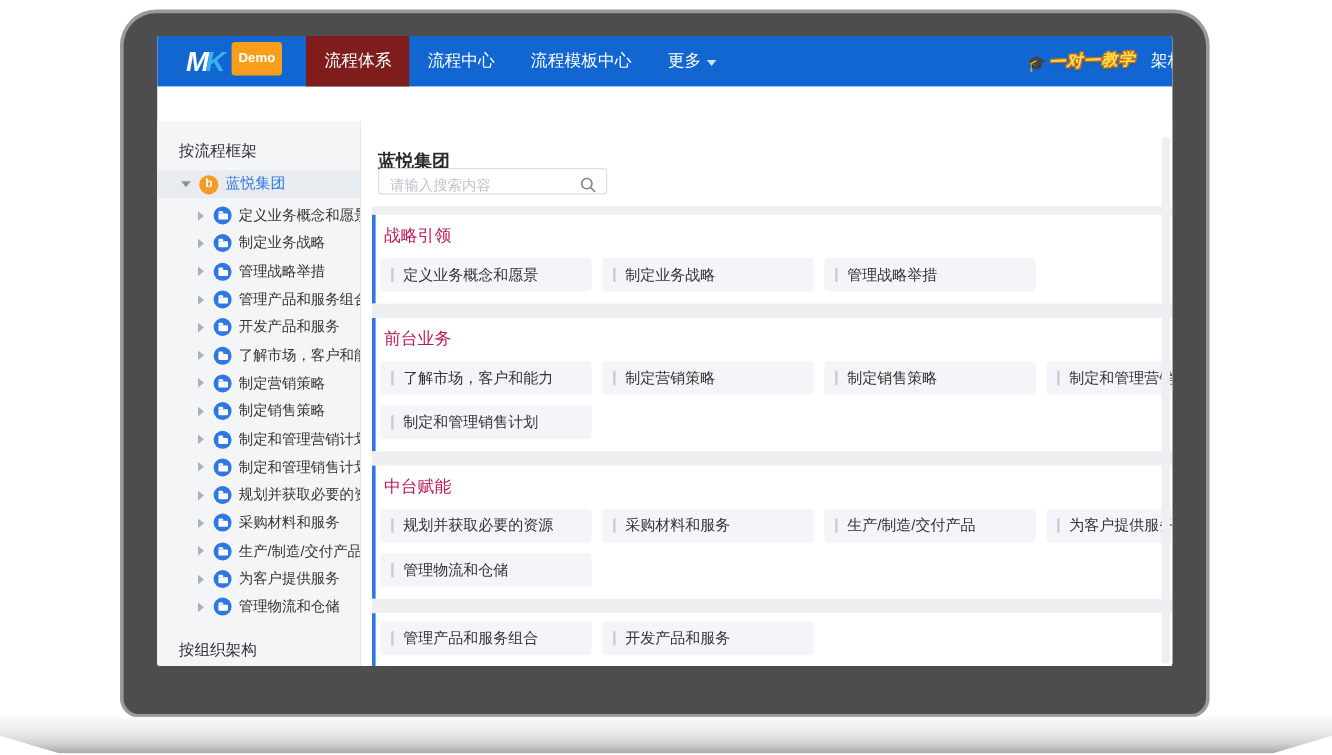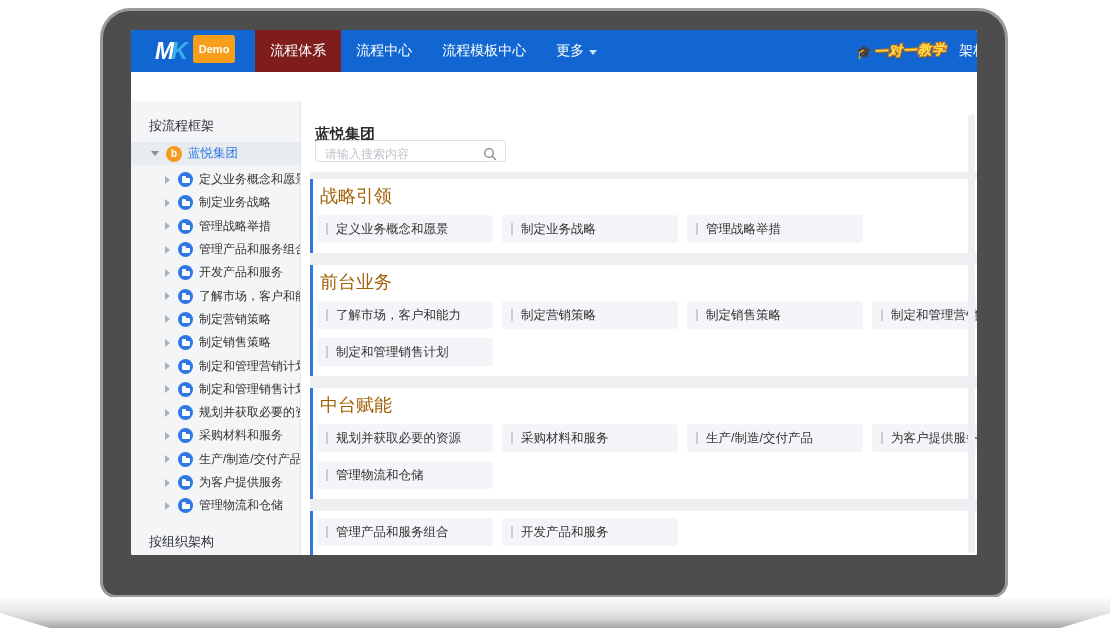--- a/index.html
+++ b/index.html
@@ -73,21 +73,21 @@
     border-radius:3px;background:#fff;display:flex;align-items:flex-end;box-sizing:border-box;}
   .search input{border:none;outline:none;flex:1;min-width:0;font-size:12px;padding:0 6px 0 9px;color:#333;
     font-family:"Liberation Sans","DejaVu Sans",sans-serif;background:transparent;}
   .search input::placeholder{color:#bfc4cc;}
   .search .mag{flex-shrink:0;margin-right:8px;}
 
   .sections{position:absolute;left:9px;top:71px;right:0;}
   .gap{height:12px;background:#edeff1;}
   .gap.first{height:7px;}
   .sec{background:#fff;border-left:3px solid #2e77e5;padding:7px 0 10px 4px;overflow:hidden;}
-  .sec-title{font-size:18px;color:#a16207;height:20px;line-height:20px;margin:0 0 9px 3px;}
+  .sec-title{font-size:14px;color:#be185d;height:20px;line-height:20px;margin:0 0 9px 3px;}
   .cards{display:flex;flex-wrap:wrap;gap:9px;width:740px;}
   .card{width:176px;height:28px;background:#f4f5f8;border-radius:3px;display:flex;align-items:center;
     padding-left:9px;box-sizing:border-box;overflow:hidden;}
   .card::before{content:'';width:2px;height:12px;background:#c9ccd2;margin-right:8px;flex-shrink:0;}
   .card span{font-size:12.5px;color:#333;white-space:nowrap;}
 
   .vscroll{position:absolute;right:2px;top:13px;bottom:2px;width:7px;background:#edeff2;border-radius:3px;}
 </style>
 </head>
 <body>

